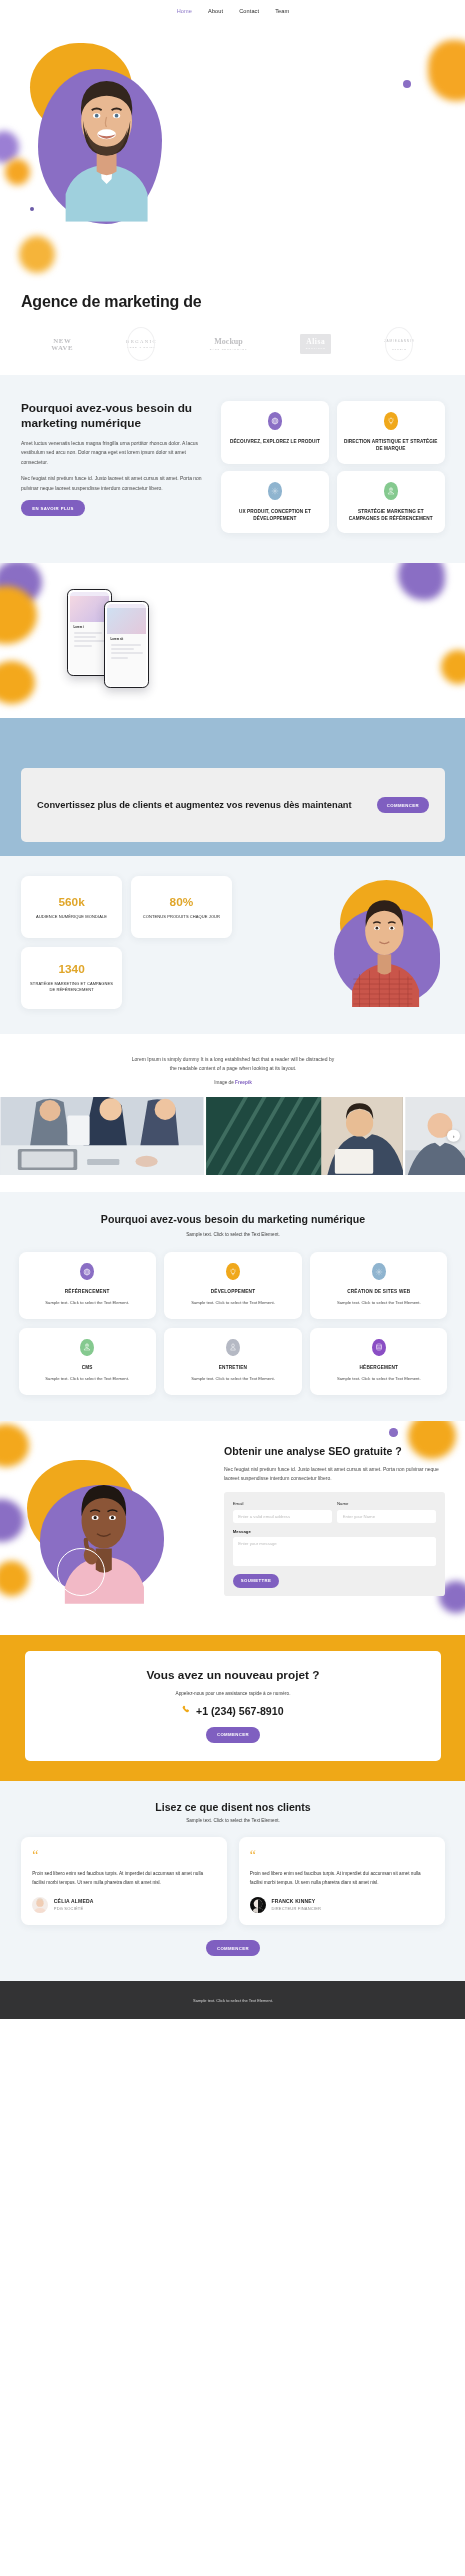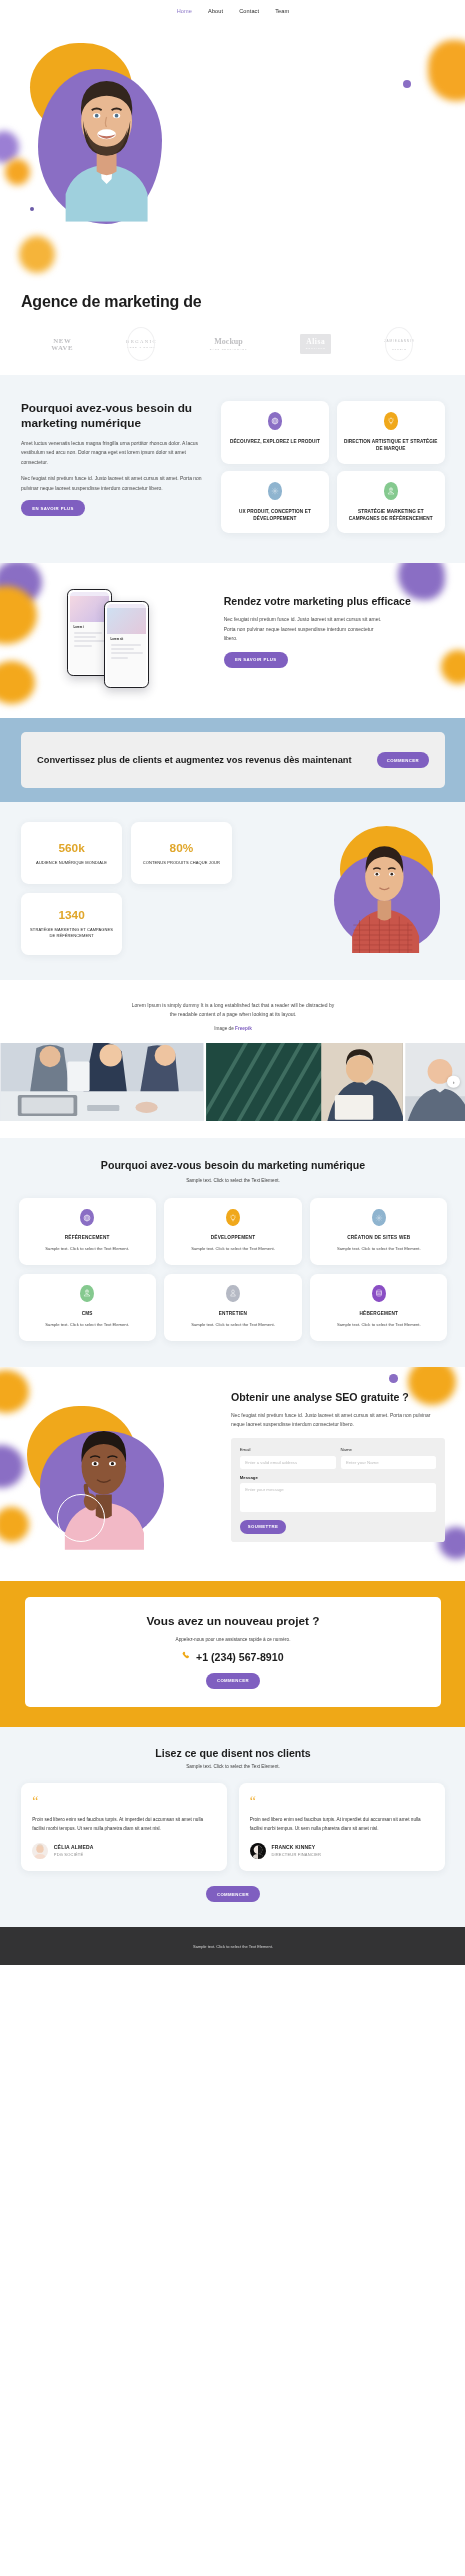--- a/index.html
+++ b/index.html
@@ -117,22 +117,22 @@
   .mock .hero-img{ height:26px; background:linear-gradient(135deg,#f7c8d6,#c8b6e6); }
   .mock .ln{ height:1.9px; margin:2.5px 3.7px; background:#e6e6ea; border-radius:1.2px; }
   .mock .ttl{ font-size:2.8px; font-weight:bold; margin:3.1px 3.7px 1.2px; color:#222; }
   .phones-right{ width:245px; padding:32px 21px 0 3.7px; position:relative; z-index:4;}
   .ph-h2{ font-size:10.6px; line-height:1.3; color:#1d1d1d; margin-bottom:6.2px; }
   .ph-p{ font-size:5px; line-height:1.85; color:#4a4a4a; width:158px; margin-bottom:8.7px; }
 
   
   .sec-cta{ background:#9bbdd6; padding:13.7px 21px; }
   .cta-card{
-    background:#efefef; border-radius:5px; padding:20px 16px;
-    display:flex; align-items:center; justify-content:space-between; gap:10px;
+    background:#efefef; border-radius:5px; padding:29px 16px;
+    display:flex; align-items:center; justify-content:space-between; gap:10px;margin-top:36px;
   }
   .cta-h{ font-size:9.3px; line-height:1.4; color:#1d1d1d; }
 
   
   .sec-stats{ background:#f1f5f8; padding:20px 21px 25px; position:relative; overflow:hidden; }
   .stats-row{ display:flex; gap:11.2px; position:relative; z-index:3;}
   .stats-grid{ width:211px; display:grid; grid-template-columns:1fr 1fr; gap:8.7px; }
   .stat{
     background:#fff; border-radius:7.4px; box-shadow:0 1.9px 7.4px rgba(60,70,90,.07);
     padding:10px 6.2px; text-align:center; min-height:53px;
@@ -167,21 +167,21 @@
   .serv-grid{ display:grid; grid-template-columns:repeat(3,1fr); gap:8.7px; }
   .scard2{
     background:#fff; border-radius:7.4px; box-shadow:0 1.9px 7.4px rgba(60,70,90,.07);
     padding:11.2px 7.4px 12.4px; text-align:center;
   }
   .scard2 .sicon{ margin:0 auto 8.7px; }
   .scard2 h4{ font-size:4.7px; font-weight:bold; color:#1d1d1d; letter-spacing:0.2px; margin-bottom:5px;}
   .scard2 p{ font-size:4.2px; line-height:1.75; color:#4a4a4a; }
 
   
-  .sec-seo{ background:#fff; position:relative; overflow:hidden; padding:21px 21px 22.3px; display:flex; gap:11px;}
+  .sec-seo{ background:#fff; position:relative; overflow:hidden; padding:21px 21px 22.3px; display:flex; gap:4px;}
   .seo-left{ width:199px; position:relative; height:171px; }
   .seo-blob-o{ position:absolute; left:6.2px; top:18.6px; width:109px; height:102px; background:#f0a81b; border-radius:50% 50% 45% 55%; }
   .seo-blob-p{ position:absolute; left:18.6px; top:43px; width:124px; height:112px; background:#8a6ec4; border-radius:50% 48% 52% 50%; }
   .seo-person{ position:absolute; left:28.6px; top:16px; width:102px; height:146px; overflow:hidden; }
   .seo-ring{ position:absolute; left:36px; top:106px; width:48px; height:48px; border:1.9px solid #fff; border-radius:50%; }
   .seo-right{ flex:1; position:relative; z-index:4; padding-top:3.7px;}
   .seo-h{ font-size:10.6px; line-height:1.3; color:#1d1d1d; margin-bottom:6.2px; }
   .seo-p{ font-size:5px; line-height:1.85; color:#4a4a4a; margin-bottom:8.7px; }
   .seo-form{ background:#efefef; border-radius:3.1px; padding:8.7px; }
   .frow{ display:flex; gap:5px; }
@@ -403,25 +403,20 @@
           <div class="hero-img" style="background:linear-gradient(135deg,#cfe0f2,#e4c7da)"></div>
           <div class="ttl">Lorem sit</div>
           <div class="ln" style="width:30px"></div>
           <div class="ln" style="width:23.6px"></div>
           <div class="ln" style="width:32px"></div>
           <div class="ln" style="width:17.4px"></div>
         </div>
       </div>
     </div>
 
-    <div class="phones-right">
-      <h2 class="ph-h2">Rendez votre marketing plus efficace</h2>
-      <p class="ph-p">Nec feugiat nisl pretium fusce id. Justo laoreet sit amet cursus sit amet. Porta non pulvinar neque laoreet suspendisse interdum consectetur libero.</p>
-      <button class="btn-lg">EN SAVOIR PLUS</button>
-    </div>
   </section>
 
   <section class="sec-cta">
     <div class="cta-card">
       <h2 class="cta-h">Convertissez plus de clients et augmentez vos revenus dès maintenant</h2>
       <button class="btn-purple" style="padding:5.6px 10px">COMMENCER</button>
     </div>
   </section>
 
   <section class="sec-stats">

